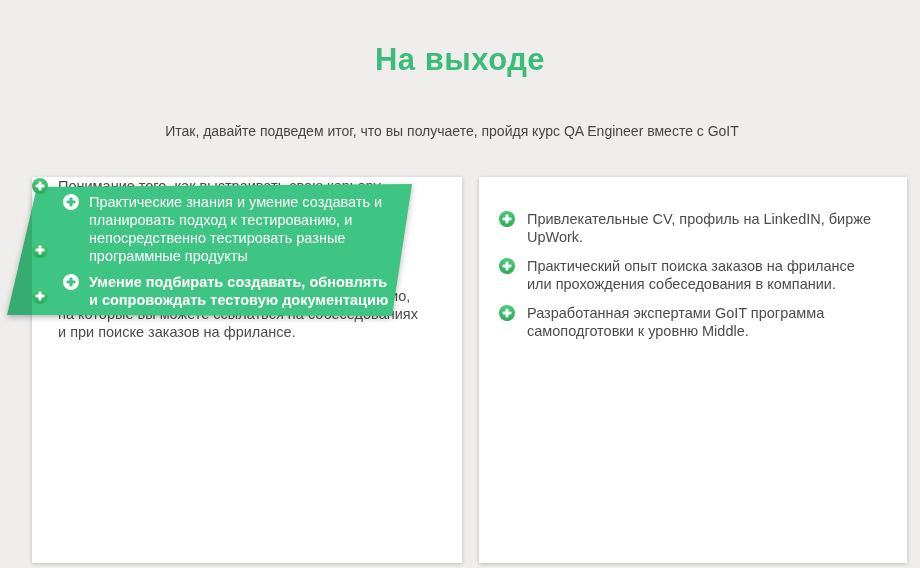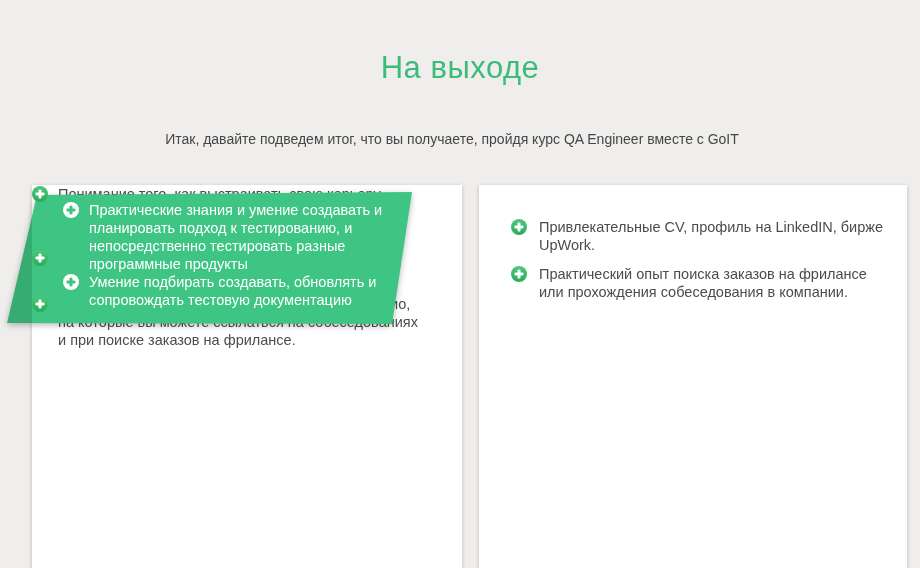--- a/index.html
+++ b/index.html
@@ -6,24 +6,24 @@
   html, body { margin: 0; padding: 0; }
   body {
     width: 920px; height: 568px;
     background: #efeeec;
     font-family: "Liberation Sans", sans-serif;
     overflow: hidden;
   }
   .section { width: 920px; height: 568px; position: relative; }
 
   .section-title {
-    margin: 16px; padding-top: 34px;
+    margin: 8px; padding-top: 34px;
     text-align: center;
     font-size: 31px; line-height: 35px;
-    font-weight: 400; letter-spacing: 0.5px;
+    font-weight: 700; letter-spacing: 0.5px;
     color: #3cbc7a;
   }
   .section-subtitle {
     margin: 46px 16px 0 0;
     text-align: center;
     font-size: 14px; line-height: 17px;
     color: #464646;
   }
 
   .cards {
@@ -55,25 +55,25 @@
     width: 30px; height: 132px;
     background: rgba(0,0,0,0.12);
     clip-path: polygon(25px 24px, 25px 132px, 0px 131px);
   }
 
   ul.list { list-style: none; margin: 0; padding: 0; }
   .item { display: flex; align-items: flex-start; }
   .item + .item { margin-top: 10px; }
 
   .ribbon .list { padding: 9px 14px 0 56px; }
-  .ribbon .item + .item { margin-top: 0; }
+  .ribbon .item + .item { margin-top: 8px; font-weight: bold; }
   .ribbon .text { color: #ffffff; max-width: 310px; }
 
   .body-list { padding: 144px 14px 0 30px; }
-  .card-right .list { padding: 33px 18px 0 32px; }
+  .card-right .list { padding: 33px 18px 0 20px; }
   .card-right .item + .item { margin-top: 11px; }
 
   .text {
     font-size: 14.5px; line-height: 18px;
     color: #4c4c4c;
     max-width: 360px;
   }
   .card-right .text { max-width: 350px; }
 
   
@@ -145,17 +145,21 @@
     <div class="card card-right">
       <ul class="list">
         <li class="item">
           <span class="plus plus-green"></span>
           <span class="text">Привлекательные CV, профиль на LinkedIN, бирже UpWork.</span>
         </li>
         <li class="item">
           <span class="plus plus-green"></span>
           <span class="text">Практический опыт поиска заказов на фрилансе или прохождения собеседования в компании.</span>
         </li>
+        <li class="item">
+          <span class="plus plus-green"></span>
+          <span class="text">Разработанная экспертами GoIT программа самоподготовки к уровню Middle.</span>
+        </li>
       </ul>
     </div>
 
   </div>
 </div>
 
 </body></html>

